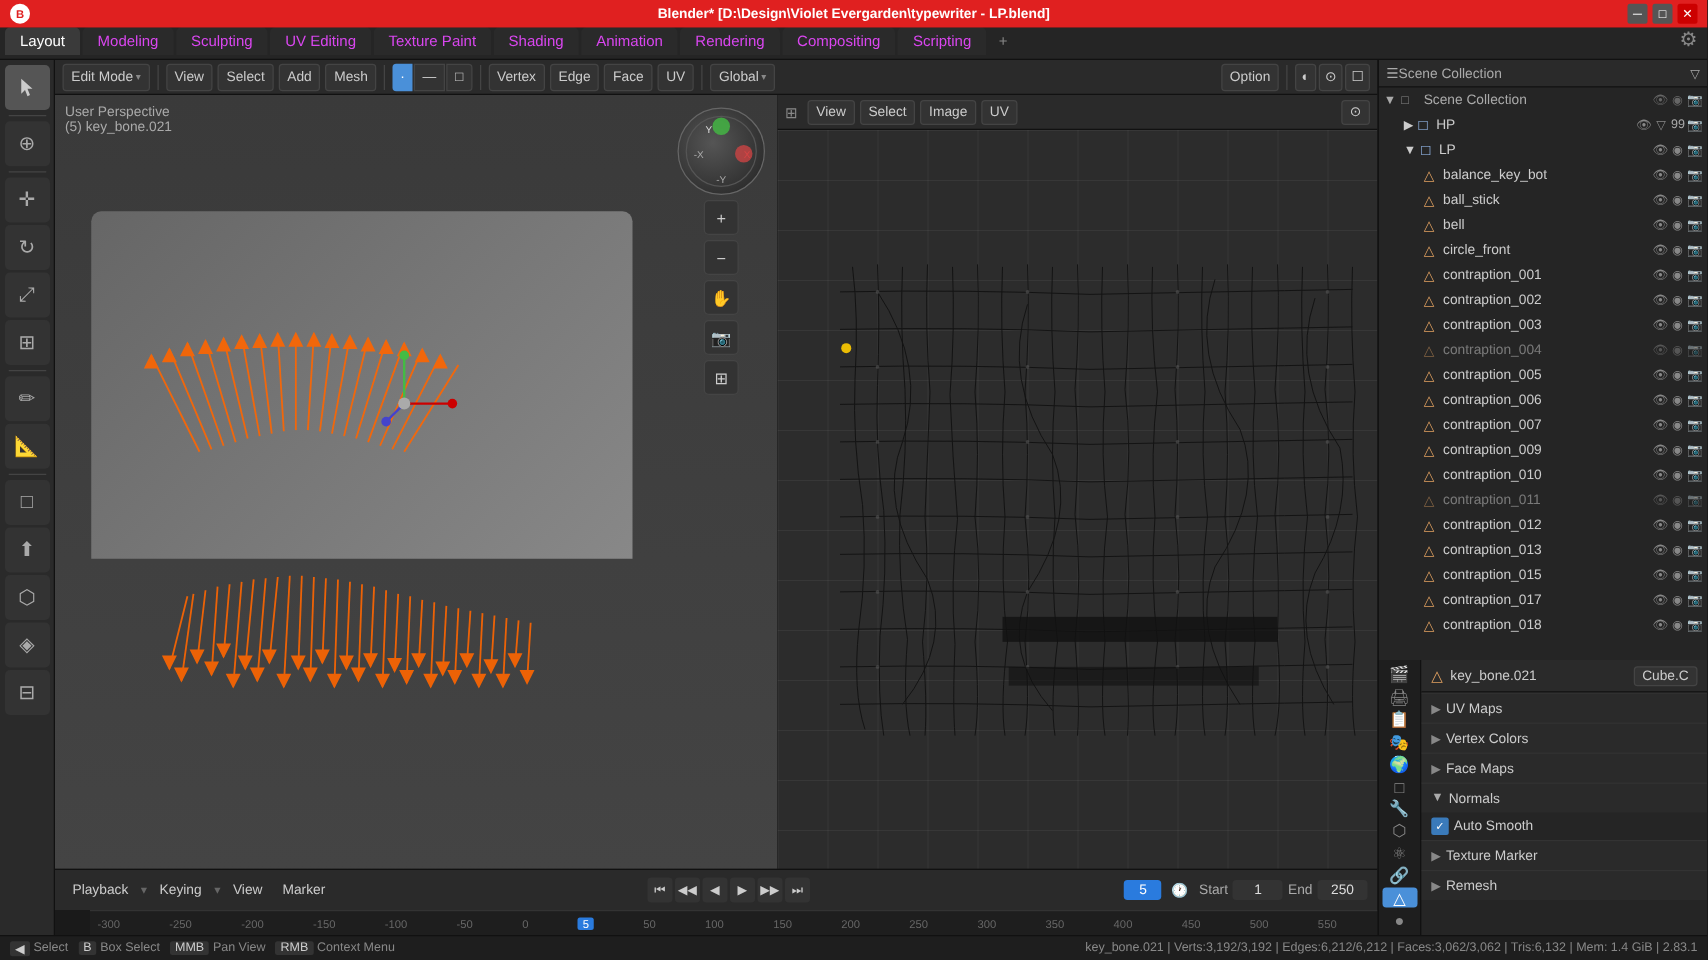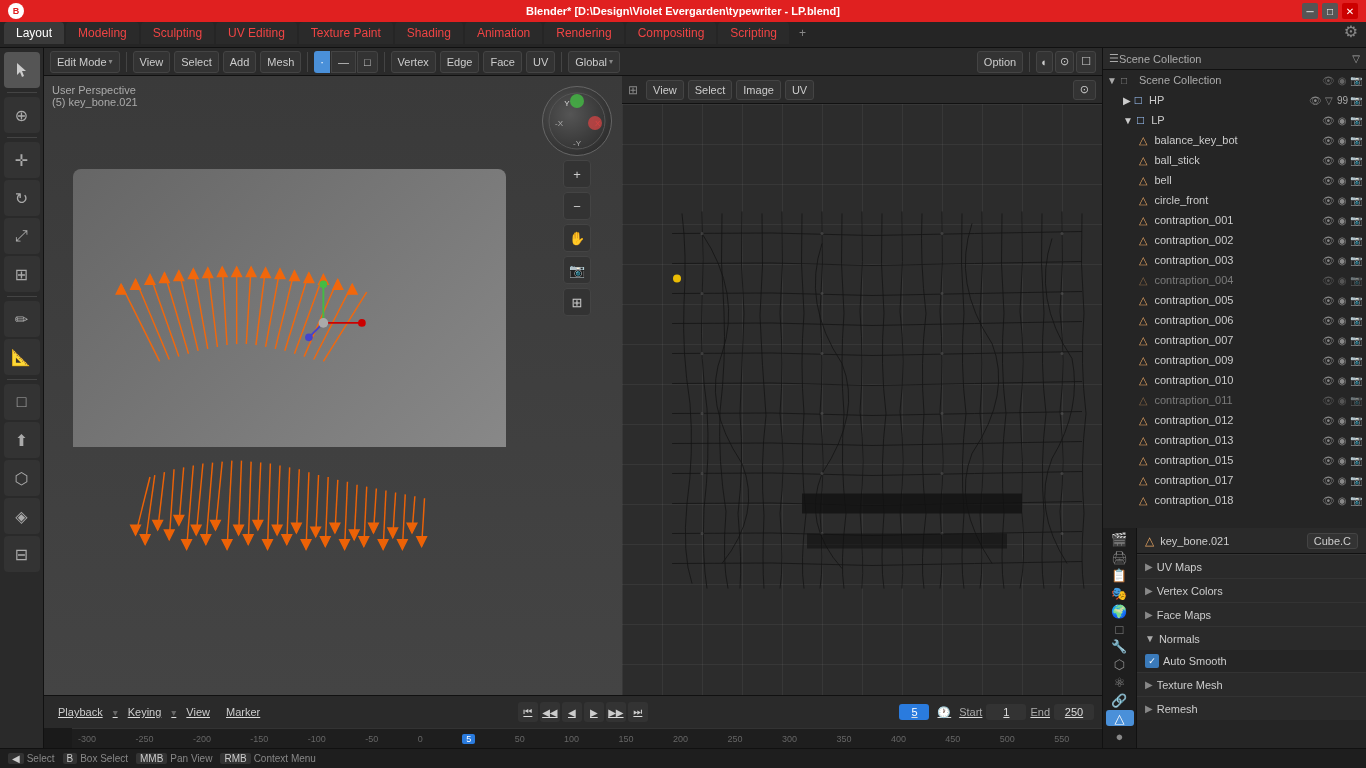--- a/index.html
+++ b/index.html
@@ -96,21 +96,21 @@
       background: #252525;
       display: flex;
       align-items: flex-start;
       padding: 0 4px;
       border-bottom: 1px solid #111;
       gap: 2px;
     }
     .ws-tab {
       padding: 4px 12px;
       font-size: 12px;
-      color: #ef4444;
+      color: #d946ef;
       cursor: pointer;
       border-radius: 4px 4px 0 0;
       background: #2a2a2a;
     }
     .ws-tab.active {
       background: #3a3a3a;
       color: #fff;
     }
     .ws-tab-plus {
       padding: 4px 8px;
@@ -297,21 +297,20 @@
     
     #bottom-bar {
       width: 100%;
       height: 26px;
       background: #2a2a2a;
       display: flex;
       align-items: center;
       gap: 4px;
       padding: 16px 8px;
       border-top: 1px solid #111;
-      text-decoration: underline;
     }
     .bottom-menu-item {
       padding: 2px 6px;
       font-size: 11px;
       color: #ccc;
       cursor: pointer;
     }
     .timeline-playback-btns {
       display: flex;
       gap: 2px;
@@ -1229,21 +1228,21 @@
             </div>
 
             <div class="prop-row">
               <div class="prop-checkbox">✓</div>
               <span>Auto Smooth</span>
             </div>
 
 
             <div class="prop-row-header">
               <span style="font-size:10px;color:#888;">▶</span>
-              <span>Texture Mesh</span>
+              <span>Texture Marker</span>
             </div>
 
             <div class="prop-row-header">
               <span style="font-size:10px;color:#888;">▶</span>
               <span>Remesh</span>
             </div>
 
           </div>
         </div>
       </div>
@@ -1263,15 +1262,18 @@
     </div>
     <div class="status-item">
       <span class="status-key">MMB</span>
       <span>Pan View</span>
     </div>
     <div class="status-item">
       <span class="status-key">RMB</span>
       <span>Context Menu</span>
     </div>
     <div class="menu-separator"></div>
+    <div class="status-item">
+      <span>key_bone.021 | Verts:3,192/3,192 | Edges:6,212/6,212 | Faces:3,062/3,062 | Tris:6,132 | Mem: 1.4 GiB | 2.83.1</span>
+    </div>
   </div>
 
 </div>
 
 </body></html>

